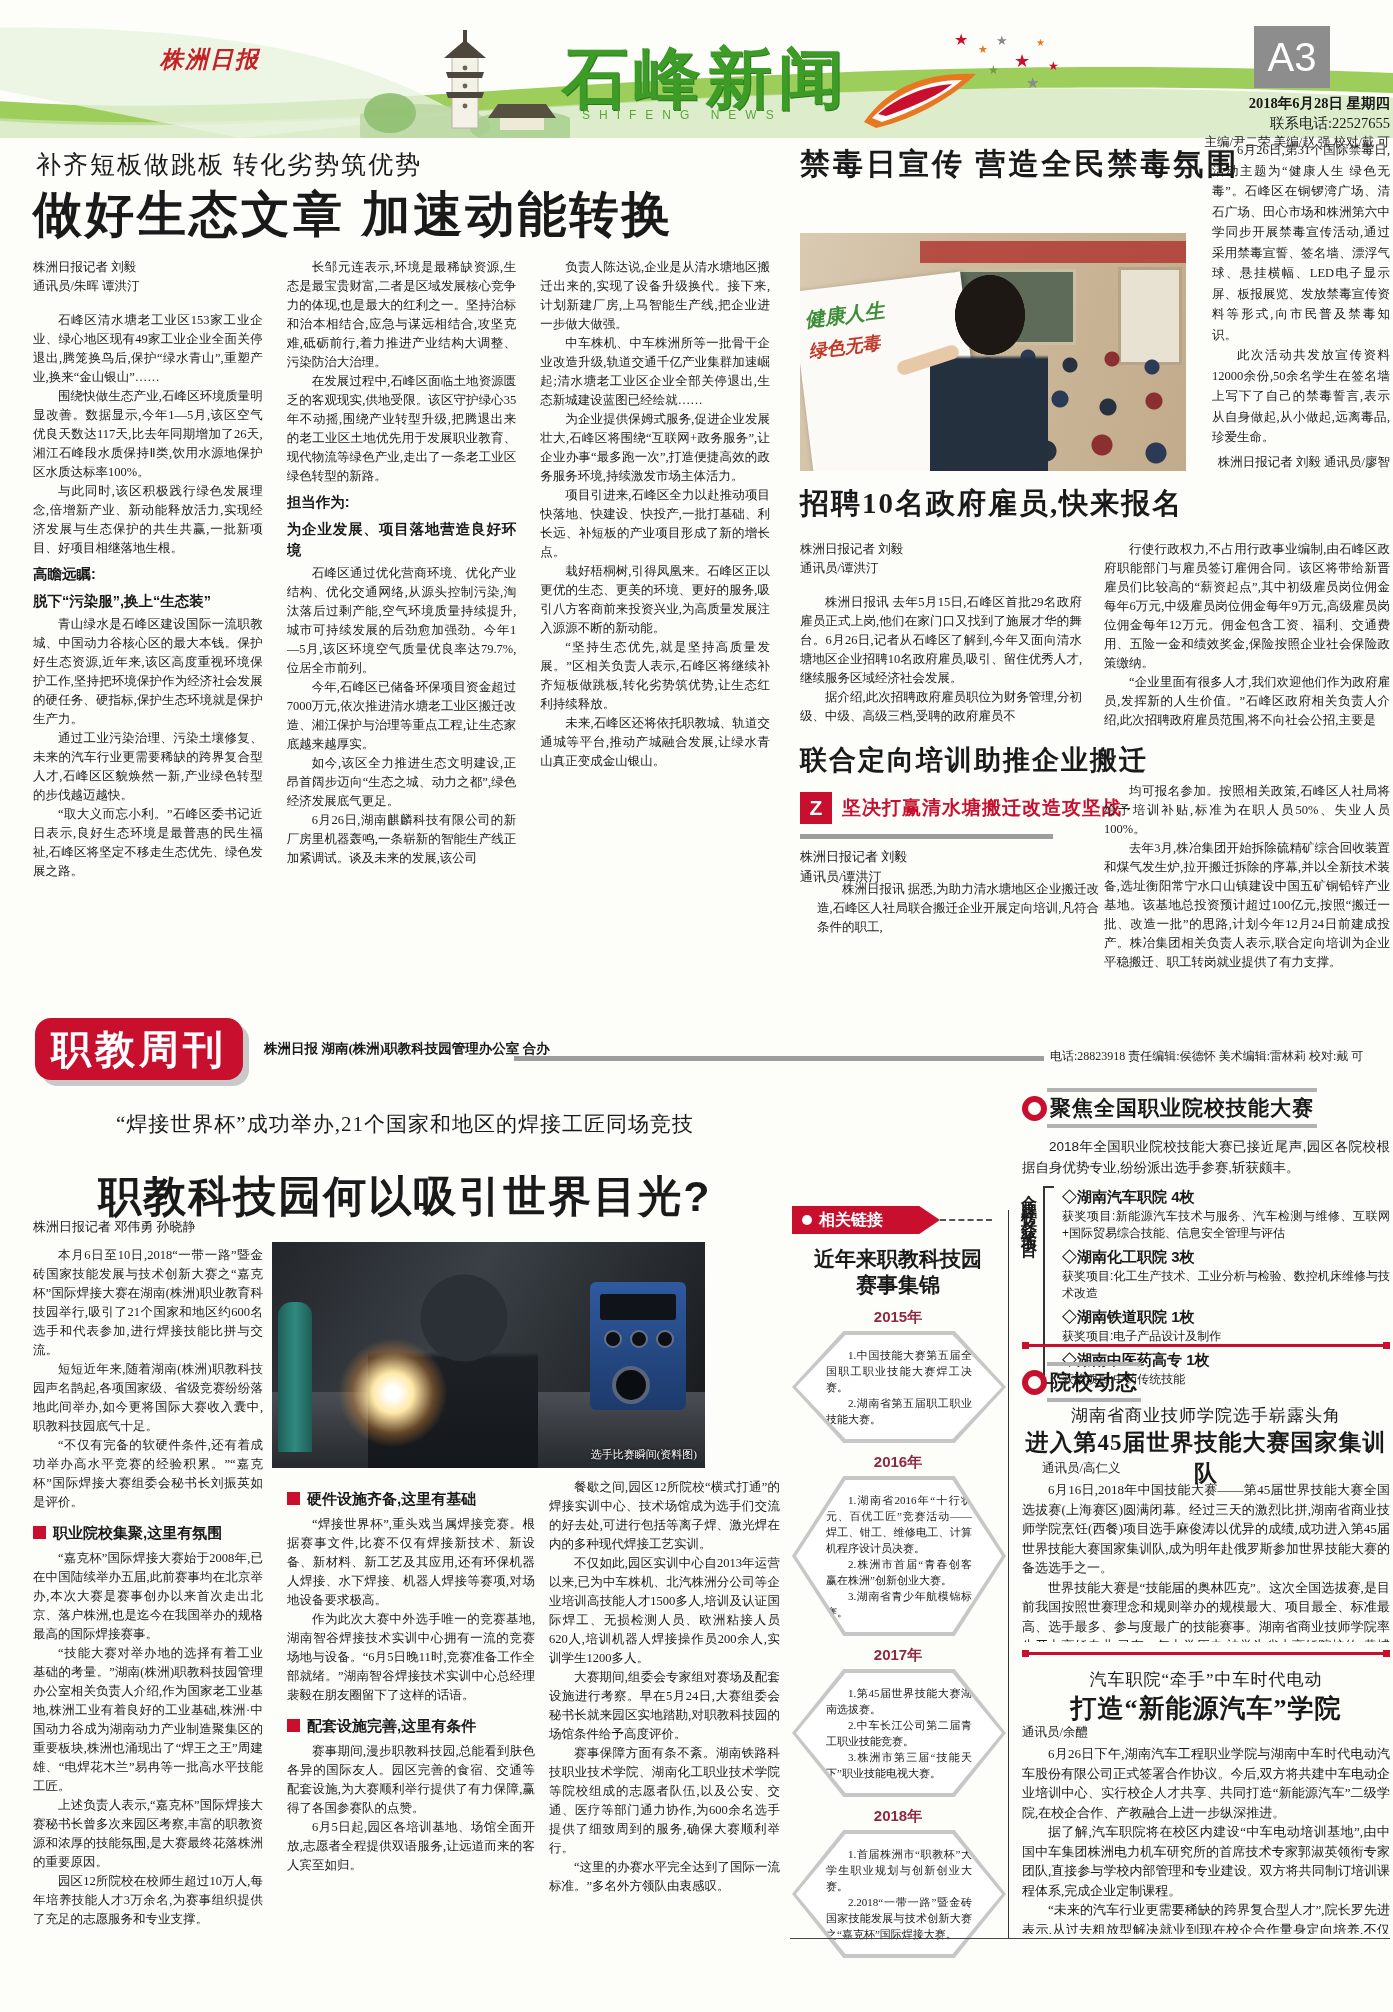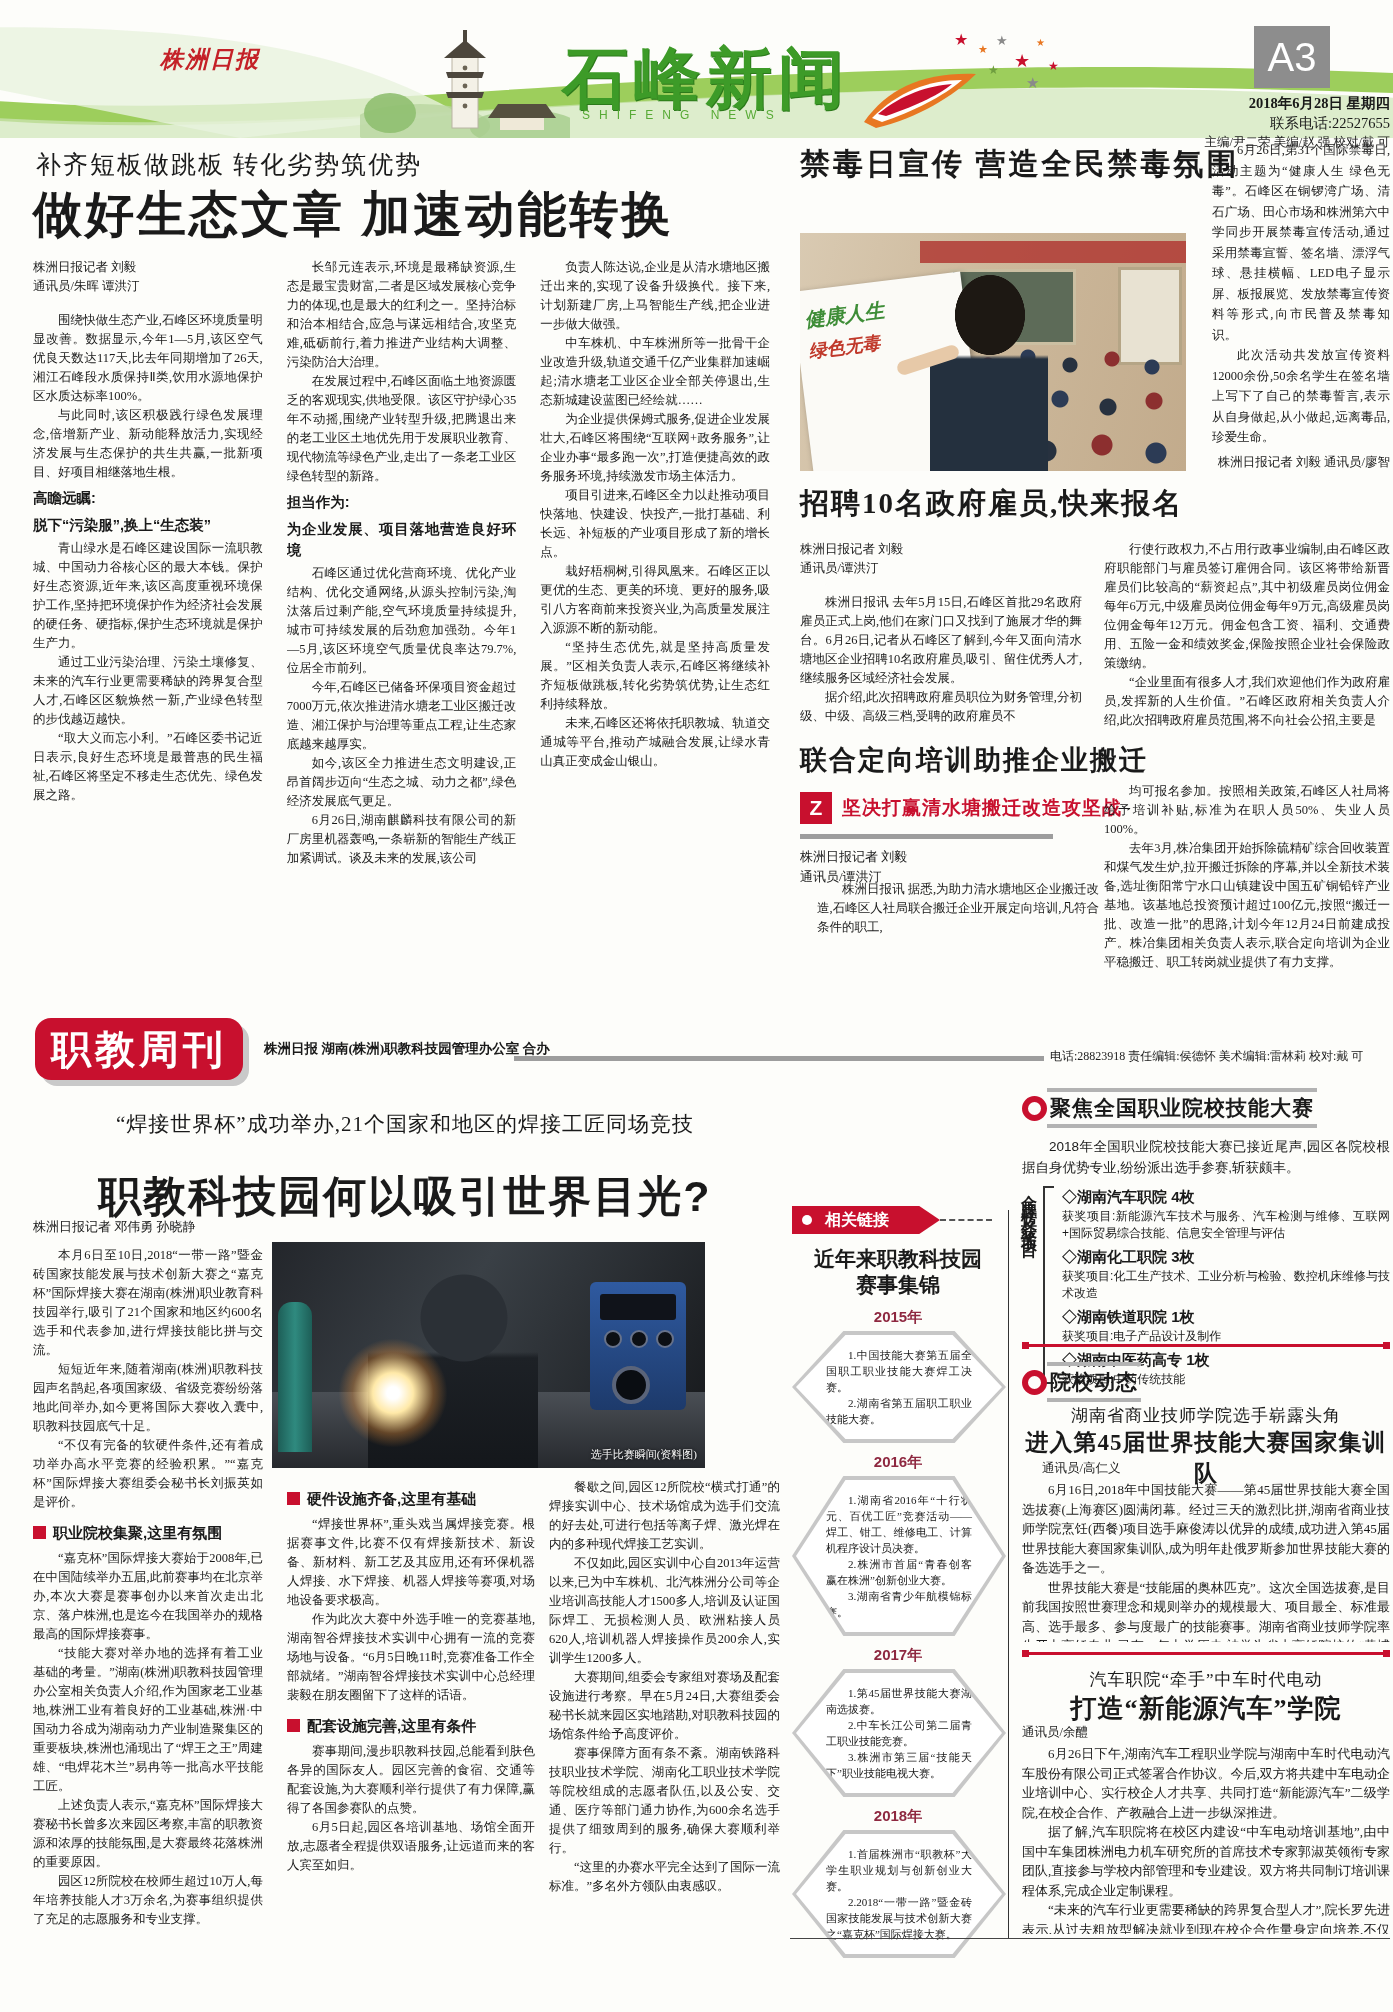--- a/index.html
+++ b/index.html
@@ -40,21 +40,21 @@
   .grayrule{background:#9d9d9d;}
   
   .banner{width:208px;height:62px;background:#c8102e;border-radius:16px;color:#fff;display:flex;align-items:center;
           justify-content:center;font-weight:900;font-size:40px;letter-spacing:4px;
           font-family:"Liberation Sans",sans-serif;box-shadow:6px 6px 0 #c9c9c9;}
   .feature-headline{font-family:"Liberation Sans",sans-serif;font-weight:900;font-size:43px;letter-spacing:2px;text-align:center;margin-top:28px;}
   
   .photo{overflow:hidden;}
   .caption-overlay{position:absolute;right:8px;bottom:6px;color:#fff;font-size:11px;text-shadow:0 0 3px #000;}
   
-  .linktag{width:138px;height:28px;background:#c8102e;color:#fff;display:flex;align-items:center;gap:13px;
+  .linktag{width:138px;height:28px;background:#c8102e;color:#fff;display:flex;align-items:center;gap:7px;
            padding-left:10px;clip-path:polygon(0 0,86% 0,100% 50%,86% 100%,0 100%);
            font-weight:700;font-size:16px;font-family:"Liberation Sans",sans-serif;}
   .linkdot{width:10px;height:10px;border-radius:50%;background:#fff;}
   .dashline{border-top:2px dashed #555;width:52px;}
   .links-title{font-family:"Liberation Sans",sans-serif;font-weight:700;font-size:21px;text-align:center;line-height:26px;}
   .yearlbl{color:#8e2840;font-weight:700;font-size:15px;text-align:center;font-family:"Liberation Sans",sans-serif;margin:10px 0 4px;}
   .hex{width:206px;margin:0 auto;background:#c7c7c7;clip-path:polygon(24% 0,76% 0,100% 50%,76% 100%,24% 100%,0 50%);padding:4px;}
   .hex-in{background:#fff;clip-path:polygon(24% 0,76% 0,100% 50%,76% 100%,24% 100%,0 50%);padding:12px 30px;}
   .hex-item{font-size:11px;line-height:16px;text-indent:2em;text-align:justify;margin:0;}
   
@@ -128,20 +128,21 @@
   </div>
 
   <div class="abs kicker-main" style="left:36px;top:148px;">补齐短板做跳板  转化劣势筑优势</div>
   <div class="abs headline-main" style="left:33px;top:182px;">做好生态文章  加速动能转换</div>
 
   <div class="abs" style="left:33px;top:258px;width:737px;height:732px;display:flex;gap:24px;">
     <div class="colbox" style="flex:1;">
         <p class="para byline">株洲日报记者 刘毅</p>
         <p class="para byline">通讯员/朱晖 谭洪汀</p>
         <p class="para spacer"></p>
+        <p class="para">石峰区清水塘老工业区153家工业企业、绿心地区现有49家工业企业全面关停退出,腾笼换鸟后,保护“绿水青山”,重塑产业,换来“金山银山”……</p>
         <p class="para">围绕快做生态产业,石峰区环境质量明显改善。数据显示,今年1—5月,该区空气优良天数达117天,比去年同期增加了26天,湘江石峰段水质保持Ⅱ类,饮用水源地保护区水质达标率100%。</p>
         <p class="para">与此同时,该区积极践行绿色发展理念,倍增新产业、新动能释放活力,实现经济发展与生态保护的共生共赢,一批新项目、好项目相继落地生根。</p>
         <p class="para m-subhead">高瞻远瞩:</p>
         <p class="para m-subhead">脱下“污染服”,换上“生态装”</p>
         <p class="para">青山绿水是石峰区建设国际一流职教城、中国动力谷核心区的最大本钱。保护好生态资源,近年来,该区高度重视环境保护工作,坚持把环境保护作为经济社会发展的硬任务、硬指标,保护生态环境就是保护生产力。</p>
         <p class="para">通过工业污染治理、污染土壤修复、未来的汽车行业更需要稀缺的跨界复合型人才,石峰区区貌焕然一新,产业绿色转型的步伐越迈越快。</p>
         <p class="para">“取大义而忘小利。”石峰区委书记近日表示,良好生态环境是最普惠的民生福祉,石峰区将坚定不移走生态优先、绿色发展之路。</p>
       </div>
     <div class="colbox" style="flex:1;">
         <p class="para">长邹元连表示,环境是最稀缺资源,生态是最宝贵财富,二者是区域发展核心竞争力的体现,也是最大的红利之一。坚持治标和治本相结合,应急与谋远相结合,攻坚克难,砥砺前行,着力推进产业结构大调整、污染防治大治理。</p>

